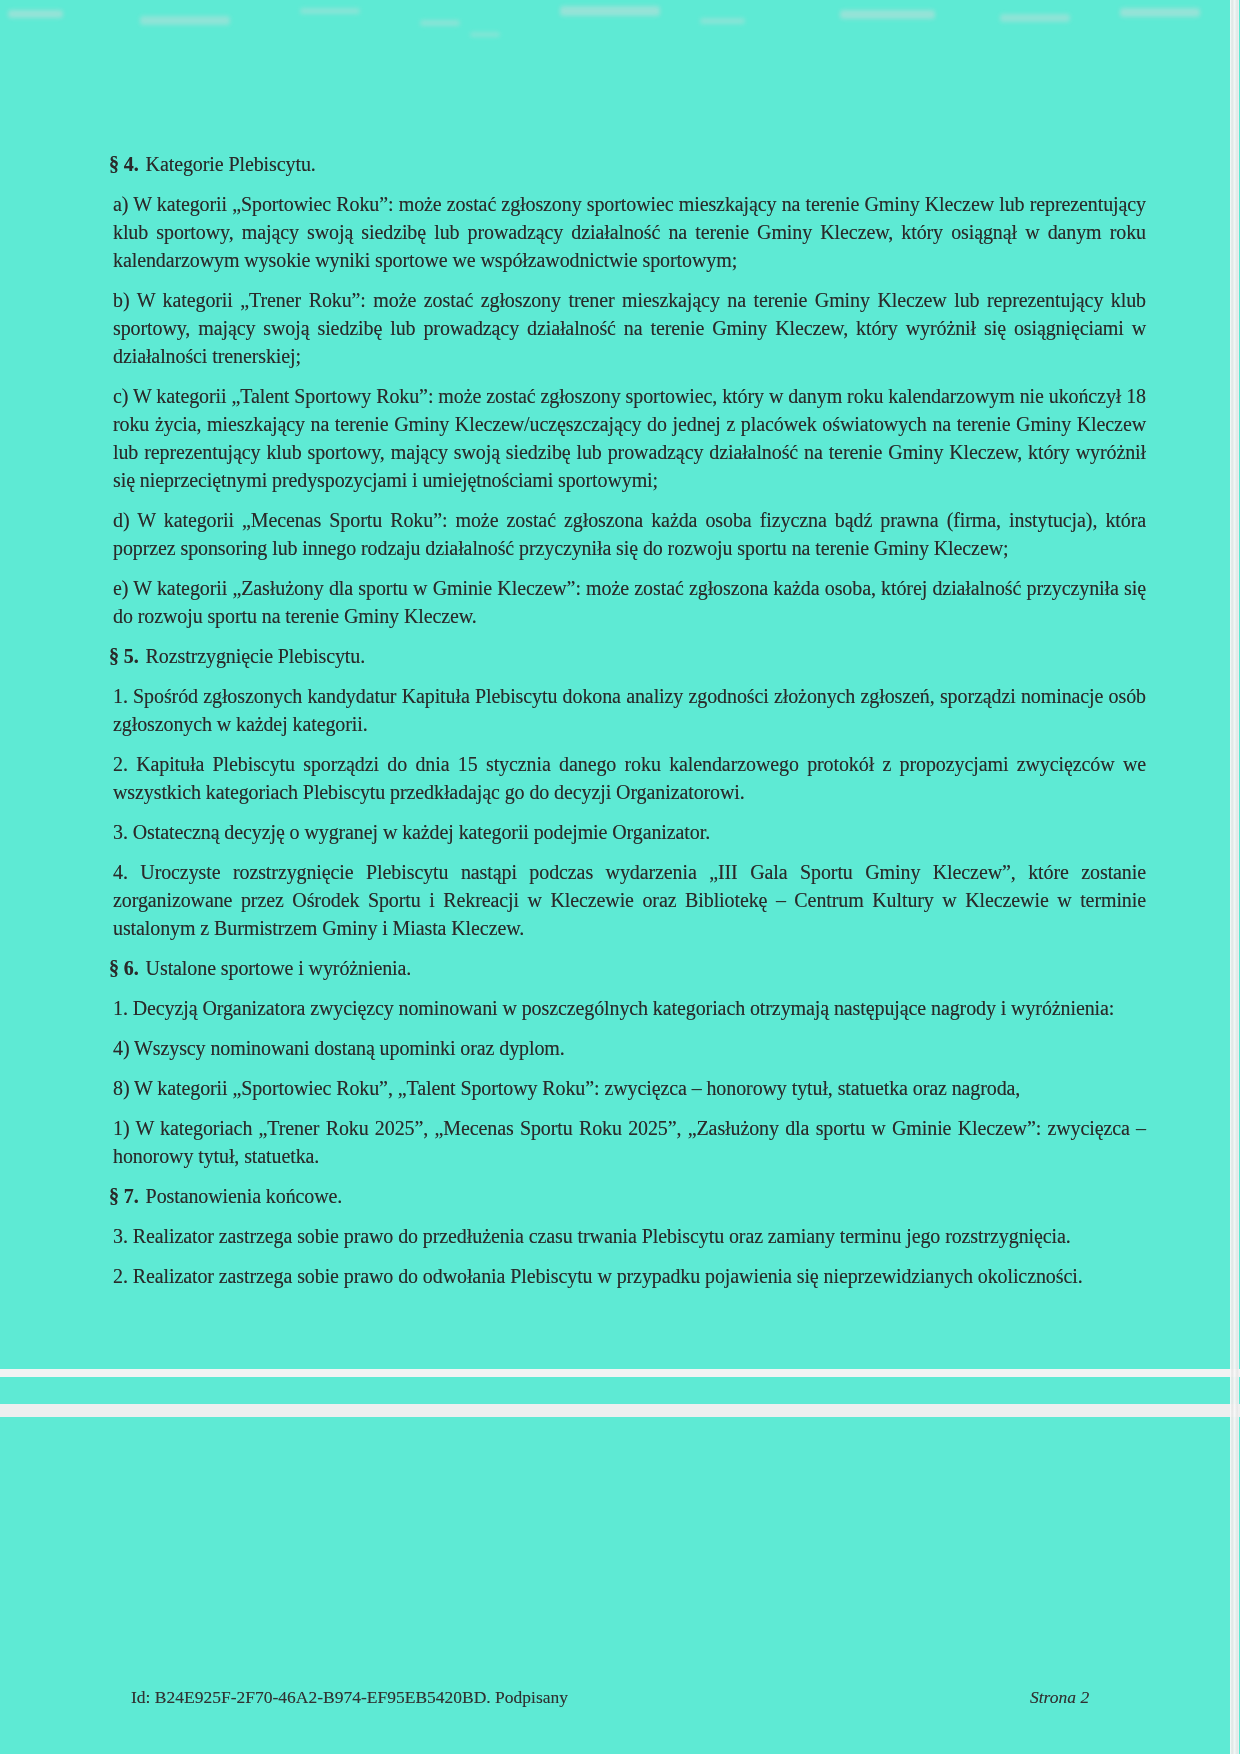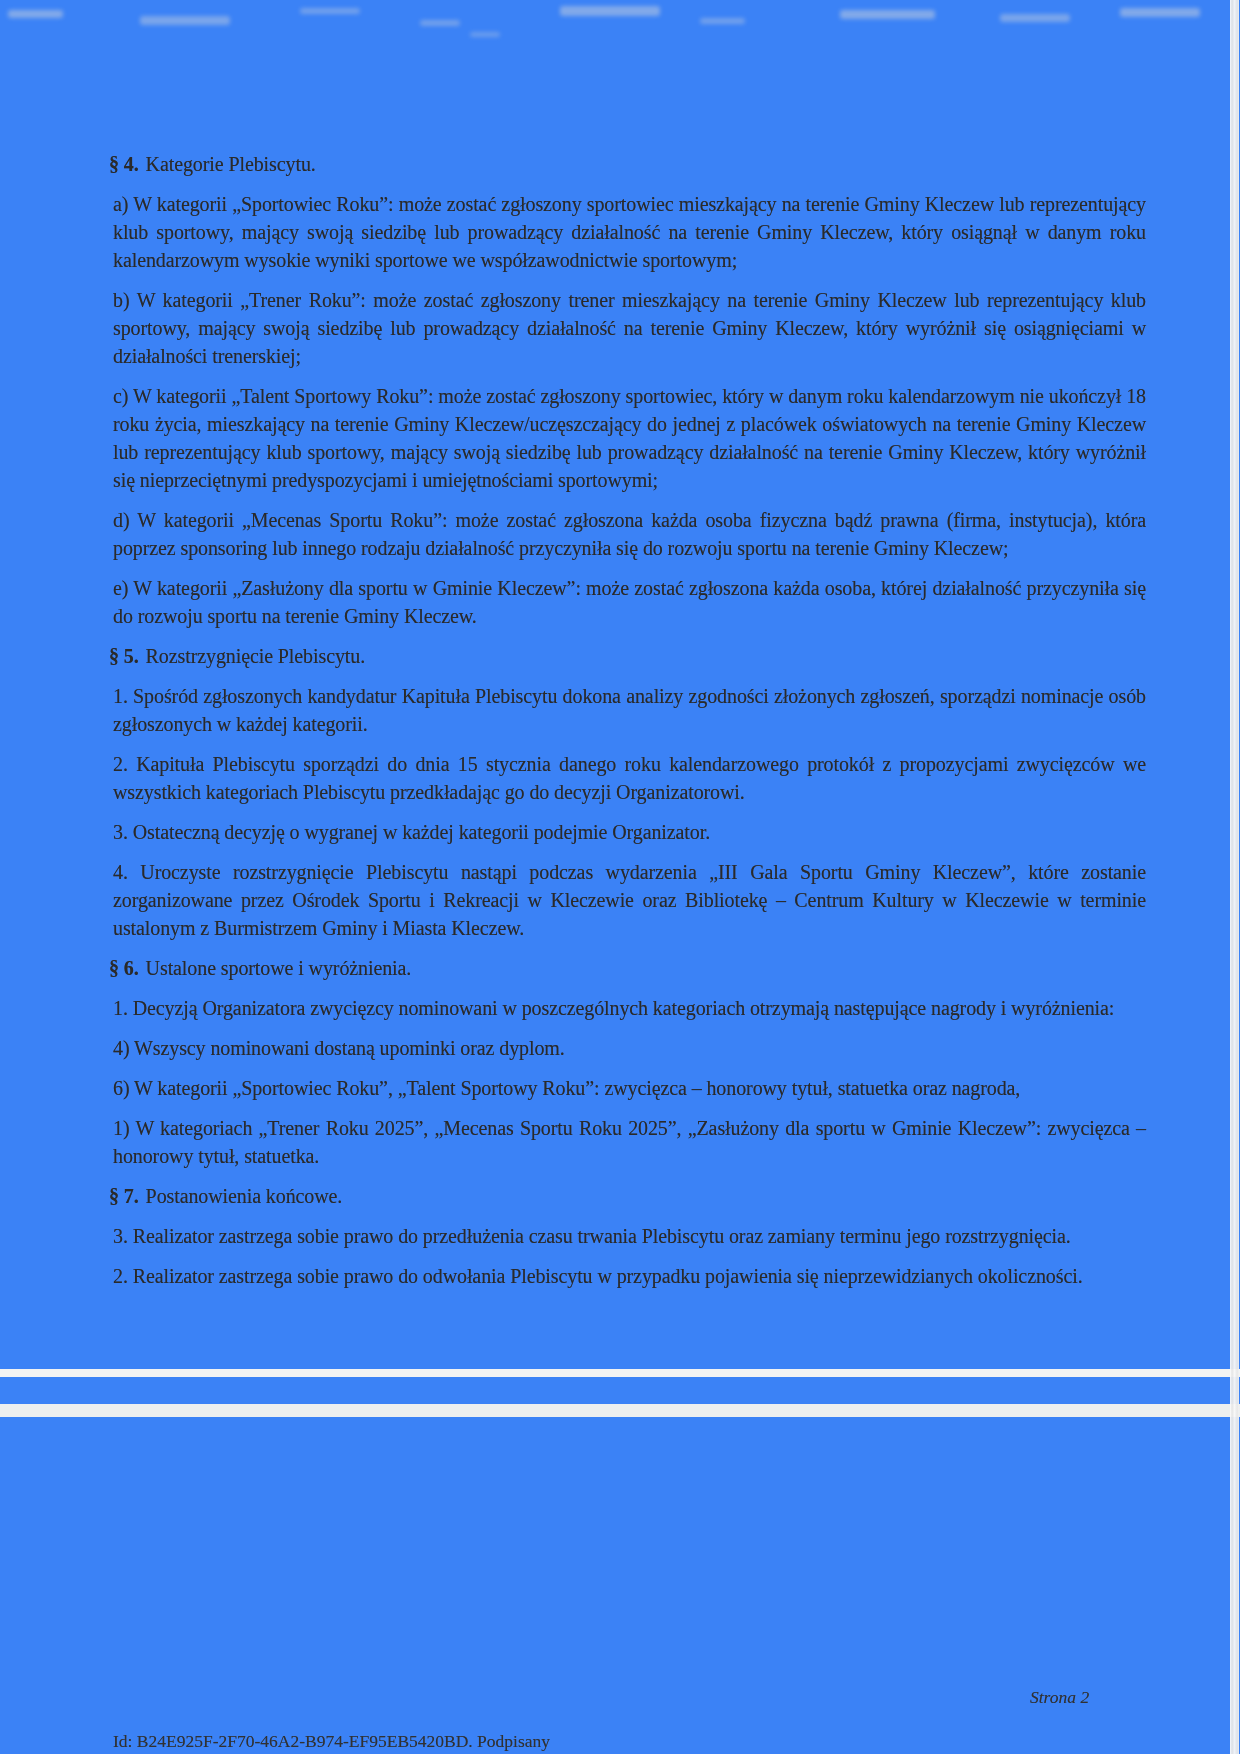--- a/index.html
+++ b/index.html
@@ -1,21 +1,21 @@
 <!DOCTYPE html>
 <html><head>
 <meta charset="utf-8">
 <style>
   html, body { margin:0; padding:0; }
   body {
     width:1240px; height:1754px; position:relative; overflow:hidden;
     background:#ffffff;
     font-family:"Liberation Serif", serif;
   }
-  .page { position:absolute; inset:0; background:#3b82f6; }
+  .page { position:absolute; inset:0; background:#5eead4; }
 
   
   .noise { position:absolute; background:#d9dadb; filter:blur(2px); border-radius:3px; }
 
   
   .band { position:absolute; left:0; width:1240px; }
   #band1 { top:1369px; height:8px;  background:#f2f3f3; }
   #band2 { top:1404px; height:13px; background:#edefef; }
 
   
@@ -33,21 +33,21 @@
   }
   .content p.para    { margin:0 0 12px 16px; text-align:justify; }
   .content p.heading { margin:4px 0 12px 0; padding-left:12px; text-align:left; }
   .h-prefix { font-weight:bold; margin-right:7px; }
 
   .footer {
     position:absolute; top:1686px; left:0; width:1240px; height:24px;
     color:#313131; font-size:17.5px; line-height:22px;
     text-shadow:0 0 0.5px rgba(45,45,45,0.4);
   }
-  .footer .fid   { position:absolute; left:113px; top:0;margin-top:44px; }
+  .footer .fid   { position:absolute; left:131px; top:0; }
   .footer .fpage { position:absolute; left:1030px; top:0;font-style:italic; }
 </style>
 </head>
 <body>
 
 <div class="page">
 
   <div class="noise" style="left:8px;   top:10px; width:55px; height:8px; opacity:.45;"></div>
   <div class="noise" style="left:140px; top:16px; width:90px; height:9px; opacity:.40;"></div>
   <div class="noise" style="left:300px; top:8px;  width:60px; height:6px; opacity:.35;"></div>
@@ -72,21 +72,21 @@
       <p class="para">d) W kategorii „Mecenas Sportu Roku”: może zostać zgłoszona każda osoba fizyczna bądź prawna (firma, instytucja), która poprzez sponsoring lub innego rodzaju działalność przyczyniła się do rozwoju sportu na terenie Gminy Kleczew;</p>
       <p class="para">e) W kategorii „Zasłużony dla sportu w Gminie Kleczew”: może zostać zgłoszona każda osoba, której działalność przyczyniła się do rozwoju sportu na terenie Gminy Kleczew.</p>
       <p class="heading"><span class="h-prefix">§ 5.</span><span>Rozstrzygnięcie Plebiscytu.</span></p>
       <p class="para">1. Spośród zgłoszonych kandydatur Kapituła Plebiscytu dokona analizy zgodności złożonych zgłoszeń, sporządzi nominacje osób zgłoszonych w każdej kategorii.</p>
       <p class="para">2. Kapituła Plebiscytu sporządzi do dnia 15 stycznia danego roku kalendarzowego protokół z propozycjami zwycięzców we wszystkich kategoriach Plebiscytu przedkładając go do decyzji Organizatorowi.</p>
       <p class="para">3. Ostateczną decyzję o wygranej w każdej kategorii podejmie Organizator.</p>
       <p class="para">4. Uroczyste rozstrzygnięcie Plebiscytu nastąpi podczas wydarzenia „III Gala Sportu Gminy Kleczew”, które zostanie zorganizowane przez Ośrodek Sportu i Rekreacji w Kleczewie oraz Bibliotekę – Centrum Kultury w Kleczewie w terminie ustalonym z Burmistrzem Gminy i Miasta Kleczew.</p>
       <p class="heading"><span class="h-prefix">§ 6.</span><span>Ustalone sportowe i wyróżnienia.</span></p>
       <p class="para">1. Decyzją Organizatora zwycięzcy nominowani w poszczególnych kategoriach otrzymają następujące nagrody i wyróżnienia:</p>
       <p class="para">4) Wszyscy nominowani dostaną upominki oraz dyplom.</p>
-      <p class="para">6) W kategorii „Sportowiec Roku”, „Talent Sportowy Roku”: zwycięzca – honorowy tytuł, statuetka oraz nagroda,</p>
+      <p class="para">8) W kategorii „Sportowiec Roku”, „Talent Sportowy Roku”: zwycięzca – honorowy tytuł, statuetka oraz nagroda,</p>
       <p class="para">1) W kategoriach „Trener Roku 2025”, „Mecenas Sportu Roku 2025”, „Zasłużony dla sportu w Gminie Kleczew”: zwycięzca – honorowy tytuł, statuetka.</p>
       <p class="heading"><span class="h-prefix">§ 7.</span><span>Postanowienia końcowe.</span></p>
       <p class="para">3. Realizator zastrzega sobie prawo do przedłużenia czasu trwania Plebiscytu oraz zamiany terminu jego rozstrzygnięcia.</p>
       <p class="para">2. Realizator zastrzega sobie prawo do odwołania Plebiscytu w przypadku pojawienia się nieprzewidzianych okoliczności.</p>
     </main>
 
   <footer class="footer">
     <span class="fid">Id: B24E925F-2F70-46A2-B974-EF95EB5420BD. Podpisany</span>
     <span class="fpage">Strona 2</span>
   </footer>

